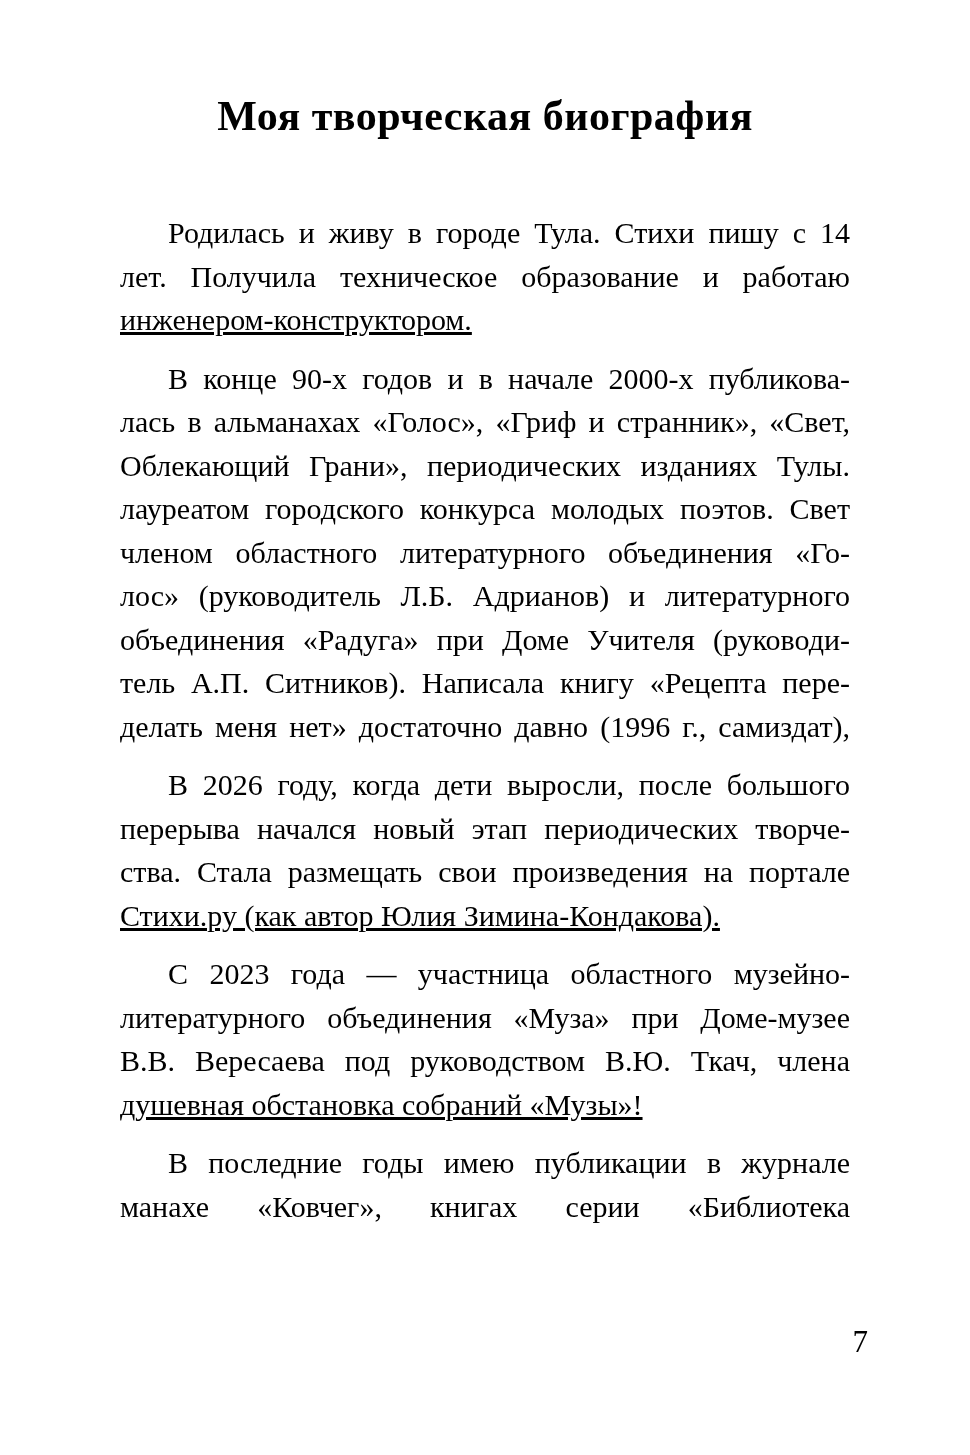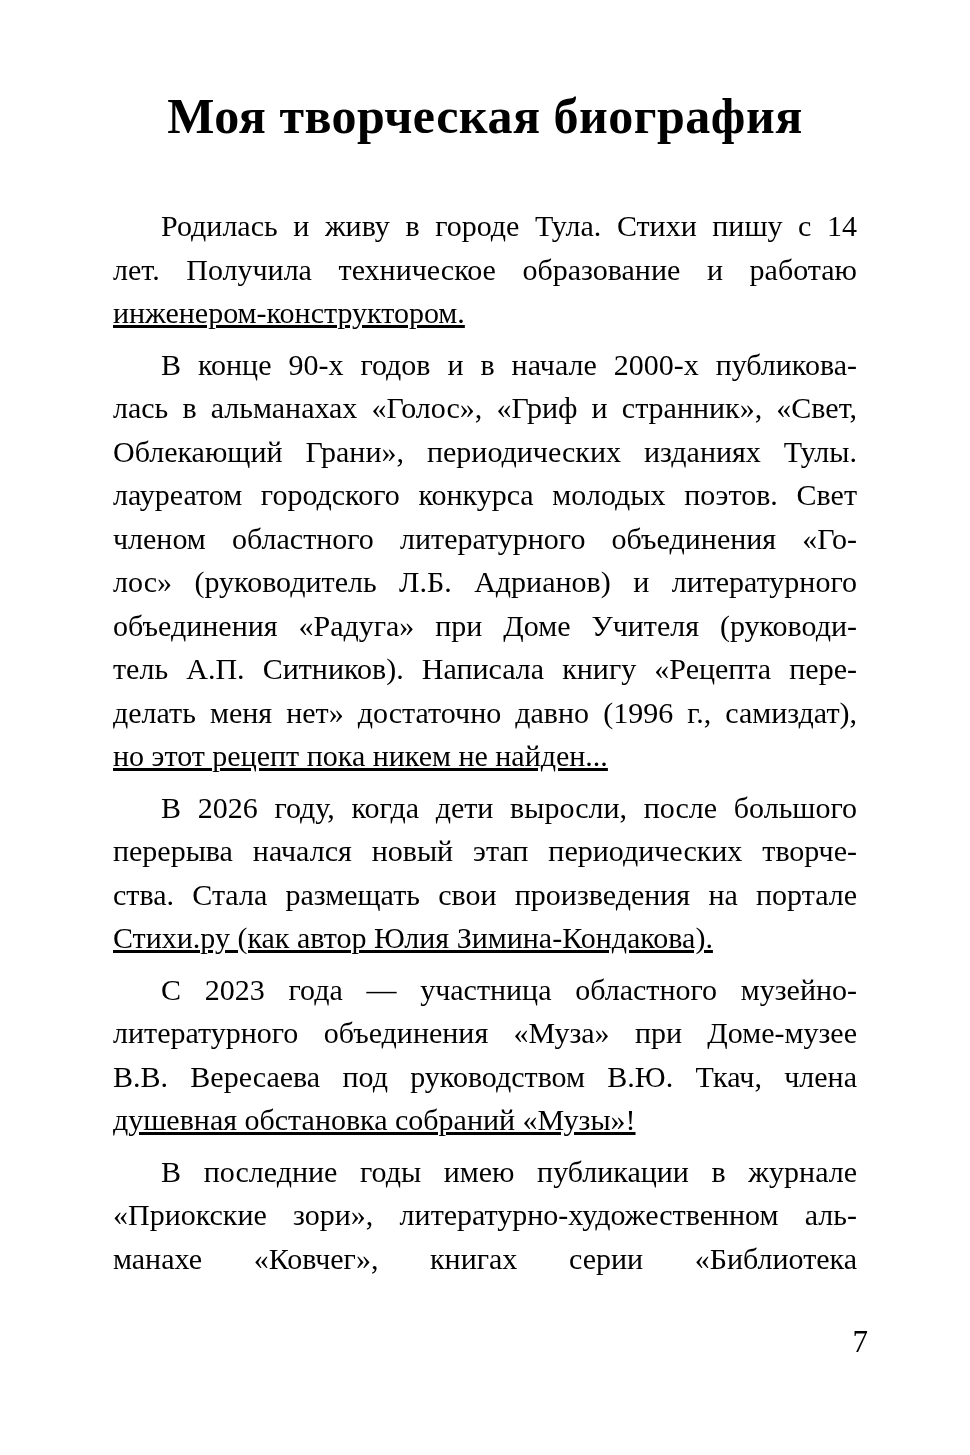--- a/index.html
+++ b/index.html
@@ -15,33 +15,33 @@
     color: #000000;
     font-family: "Liberation Serif", serif;
     overflow: hidden;
   }
   .title {
     position: absolute;
     top: 92px;
     left: 0;
     right: 0;
     text-align: center;
-    font-size: 50px;
+    font-size: 42px;
     font-weight: 700;
     letter-spacing: 0.5px;
     line-height: 48px;
   }
   .text-block {
     position: absolute;
     left: 105px;
     top: 196px;
     width: 760px;
   }
   .paragraph {
-    margin: 8px;
+    margin: 15px;
     padding: 0;
   }
   .line {
     font-size: 30px;
     line-height: 43.5px;
     text-align: justify;
     text-align-last: justify;
     white-space: pre-wrap;
     overflow: hidden;
   }
@@ -78,40 +78,38 @@
     <div class="paragraph">
       <div class="line first">В конце 90-х годов и в начале 2000-х публикова-</div>
       <div class="line">лась в альманахах «Голос», «Гриф и странник», «Свет,</div>
       <div class="line">Облекающий Грани», периодических изданиях Тулы.</div>
       <div class="line">лауреатом городского конкурса молодых поэтов. Свет</div>
       <div class="line">членом областного литературного объединения «Го-</div>
       <div class="line">лос» (руководитель Л.Б. Адрианов) и литературного</div>
       <div class="line">объединения «Радуга» при Доме Учителя (руководи-</div>
       <div class="line">тель А.П. Ситников). Написала книгу «Рецепта пере-</div>
       <div class="line">делать меня нет» достаточно давно (1996 г., самиздат),</div>
-      <div class="line flush">но этот рецепт пока никем не найден...</div>
     </div>
 
     <div class="paragraph">
       <div class="line first">В 2026 году, когда дети выросли, после большого</div>
       <div class="line">перерыва начался новый этап периодических творче-</div>
       <div class="line">ства. Стала размещать свои произведения на портале</div>
       <div class="line flush">Стихи.ру (как автор Юлия Зимина-Кондакова).</div>
     </div>
 
     <div class="paragraph">
       <div class="line first">С 2023 года — участница областного музейно-</div>
       <div class="line">литературного объединения «Муза» при Доме-музее</div>
       <div class="line">В.В. Вересаева под руководством В.Ю. Ткач, члена</div>
       <div class="line flush">душевная обстановка собраний «Музы»!</div>
     </div>
 
     <div class="paragraph">
       <div class="line first">В последние годы имею публикации в журнале</div>
-      <div class="line">«Приокские зори», литературно-художественном аль-</div>
       <div class="line">манахе «Ковчег», книгах серии «Библиотека</div>
     </div>
 
   </div>
 
   <div class="page-number">7</div>
 
 </div>
 
 </body></html>

